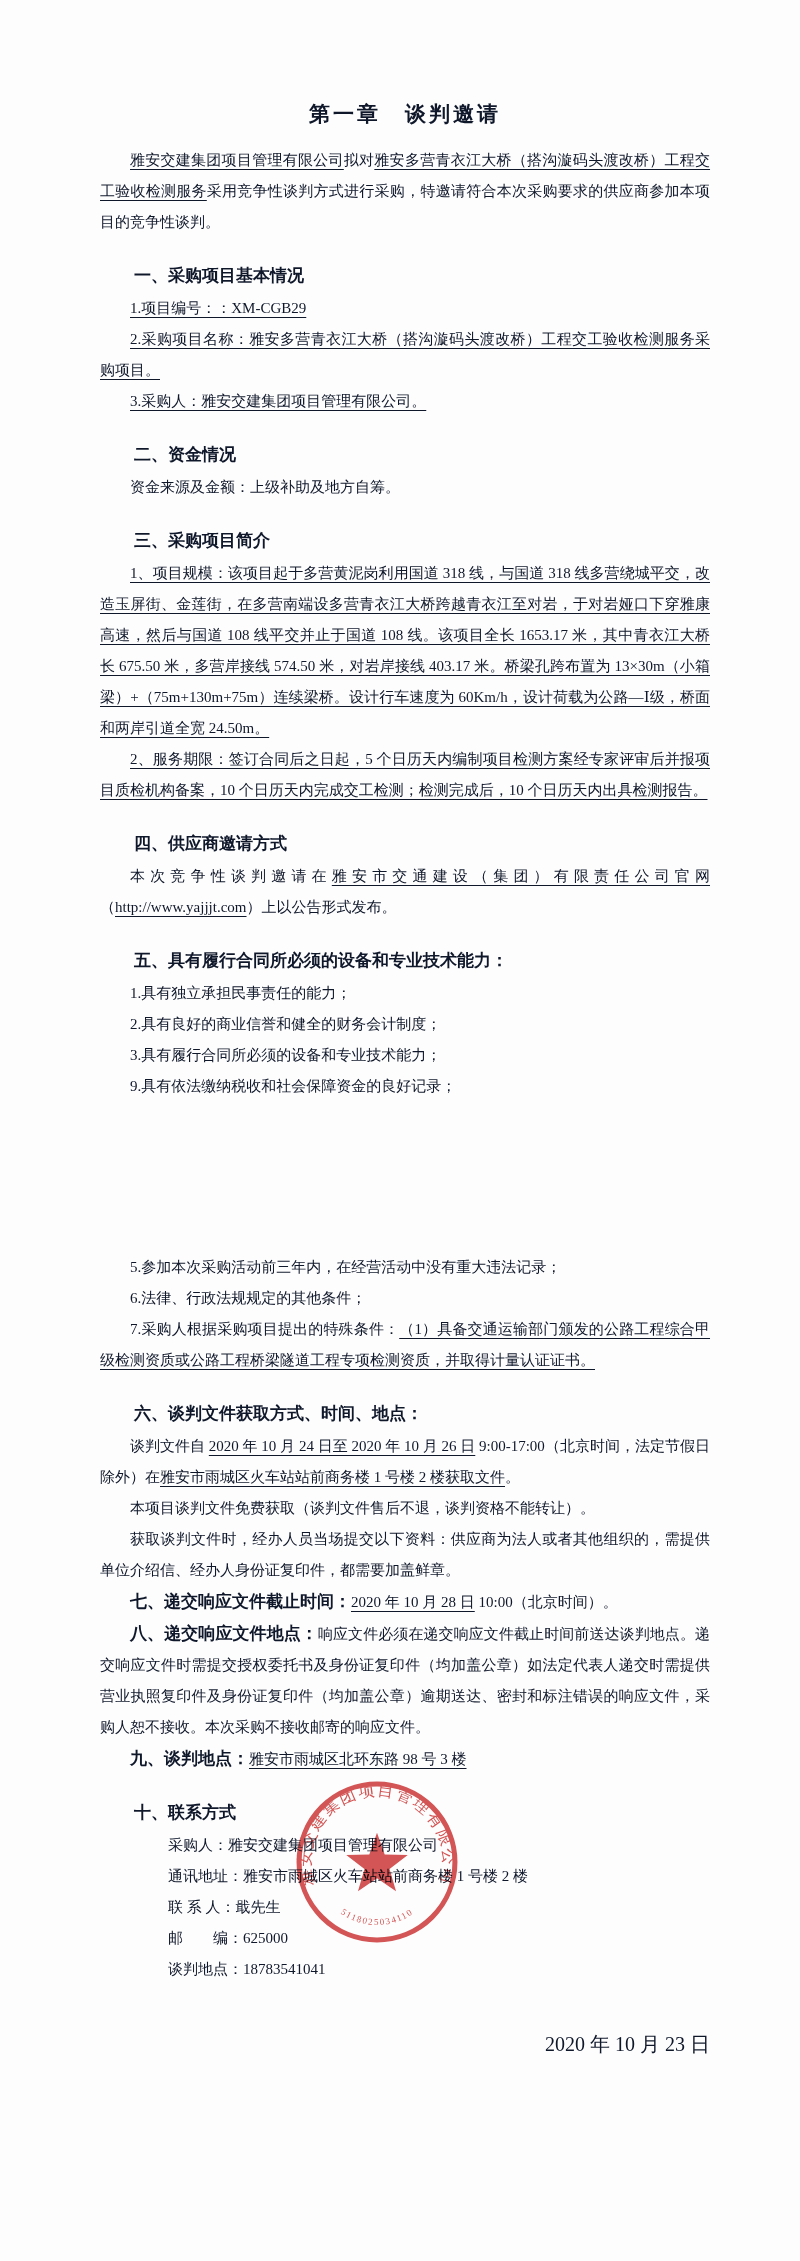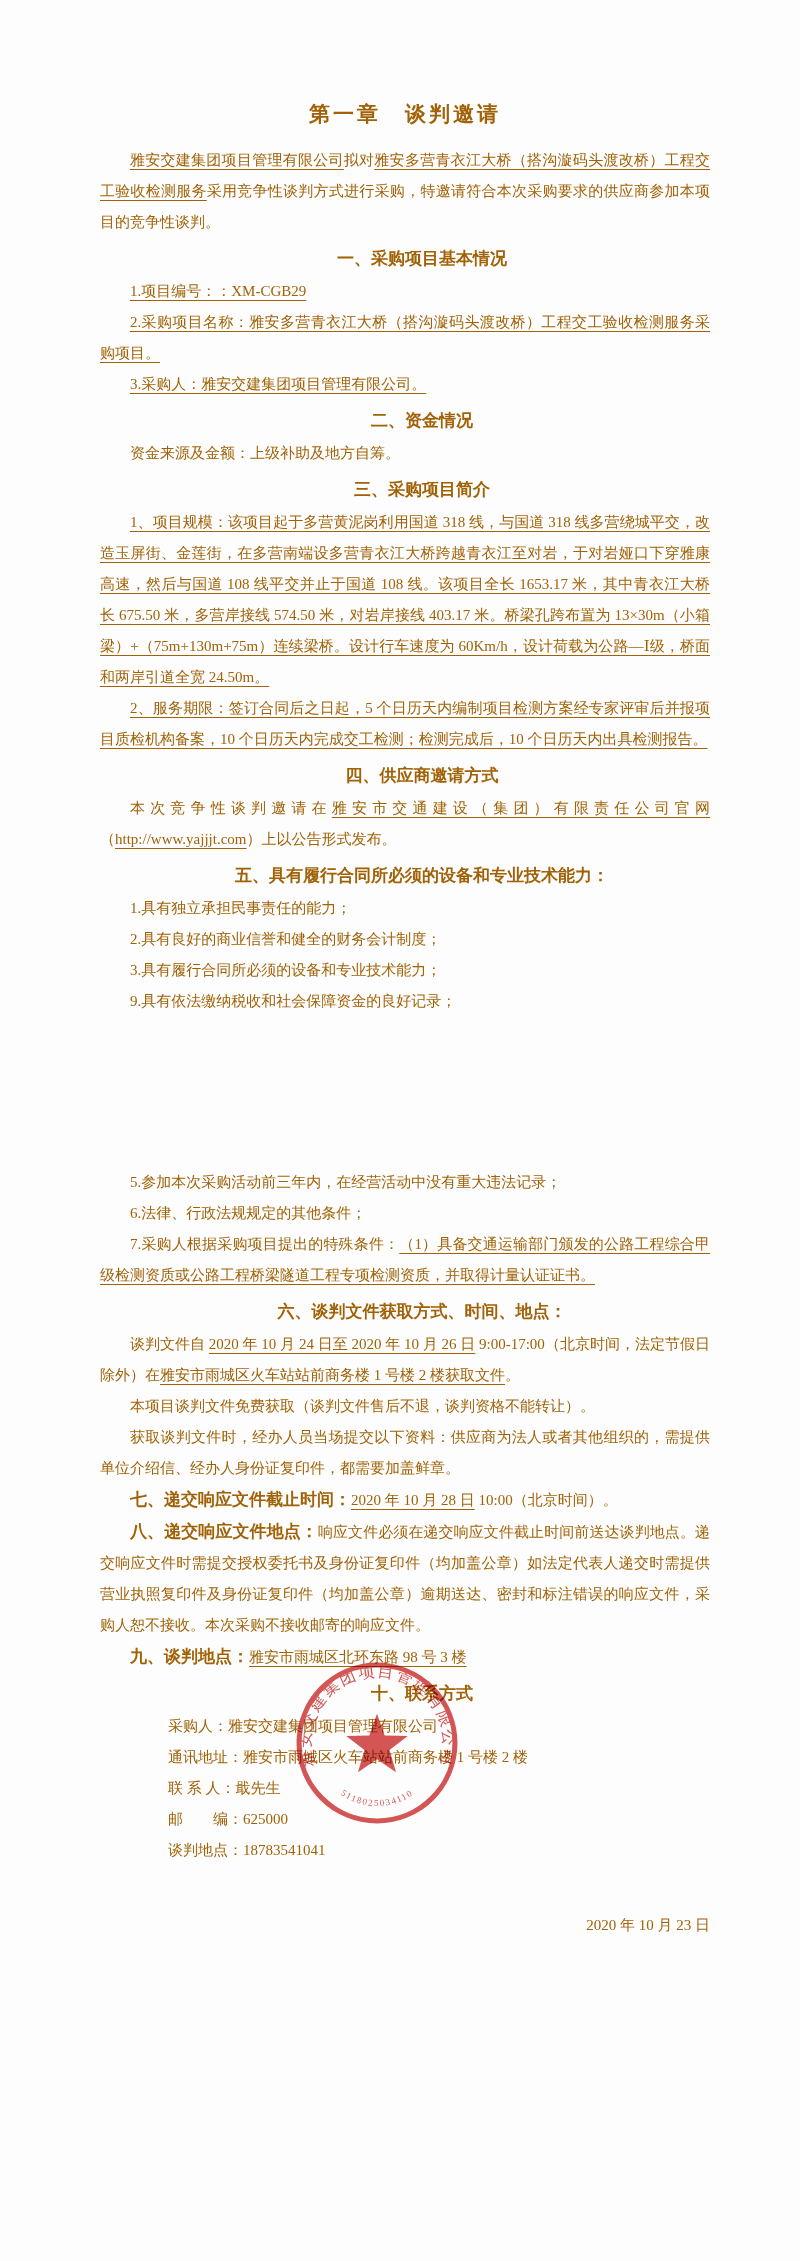--- a/index.html
+++ b/index.html
@@ -3,21 +3,21 @@
 <meta charset="utf-8">
 <style>
   html,body{margin:0;padding:0;background:#ffffff;}
   .page{
     position:relative;
     width:800px;
     height:2261px;
     margin:0 auto;
     background:#fdfdfd;
     font-family:"Liberation Serif","DejaVu Serif",serif;
-    color:#a16207;
+    color:#0f172a;
     overflow:hidden;
   }
   .content{
     padding:97px 90px 0 100px;
     font-size:15px;
     line-height:31px;
     text-align:justify;
   }
   .chapter-title{
     font-family:"DejaVu Sans","Liberation Sans",sans-serif;
@@ -28,23 +28,23 @@
     line-height:34px;
     margin:0 0 14px 0;
     text-indent:0;
   }
   p{margin:0;text-indent:2em;}
   .sec-h{
     font-family:Liberation Sans, sans-serif;
     font-size:17px;
     font-weight:bold;
     line-height:31px;
-    margin:5px 0 2px 0;
+    margin:22px 0 2px 0;
     text-indent:2em;
-    text-align:center;
+    text-align:left;
   }
   .h-inline{
     font-family:"DejaVu Sans","Liberation Sans",sans-serif;
     font-size:17px;
     font-weight:bold;
   }
   .u{text-decoration:underline;text-underline-offset:4px;}
   .gap{height:150px;}
   .contact-block{
     position:relative;
@@ -58,21 +58,21 @@
     width:168px;
     height:168px;
     opacity:0.88;
     mix-blend-mode:multiply;
     pointer-events:none;
   }
   .date-line{
     text-indent:0;
     text-align:right;
     margin-top:44px;
-    font-size:15px;
+    font-size:20px;
   }
 </style>
 </head>
 <body>
 
 <div class="page">
   <div class="content">
 
     <h1 class="chapter-title">第一章　谈判邀请</h1>
 

